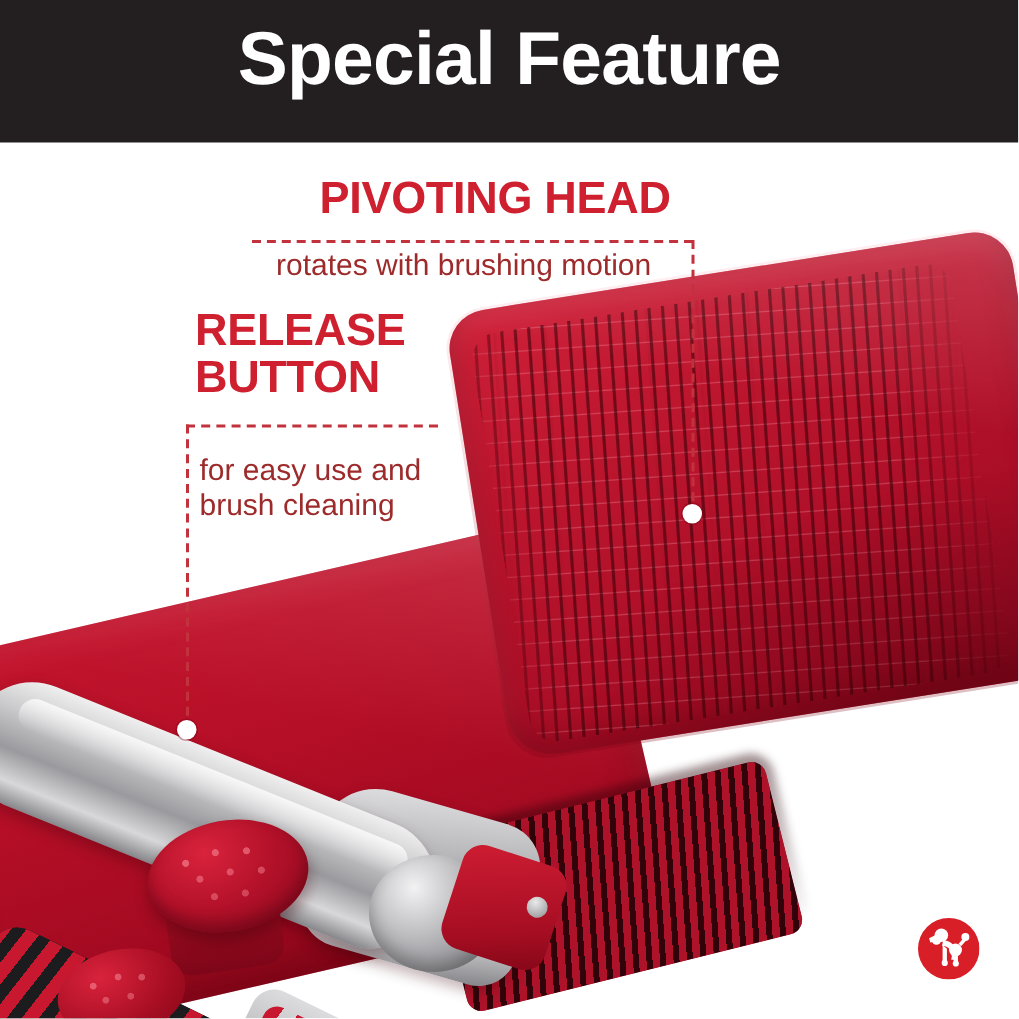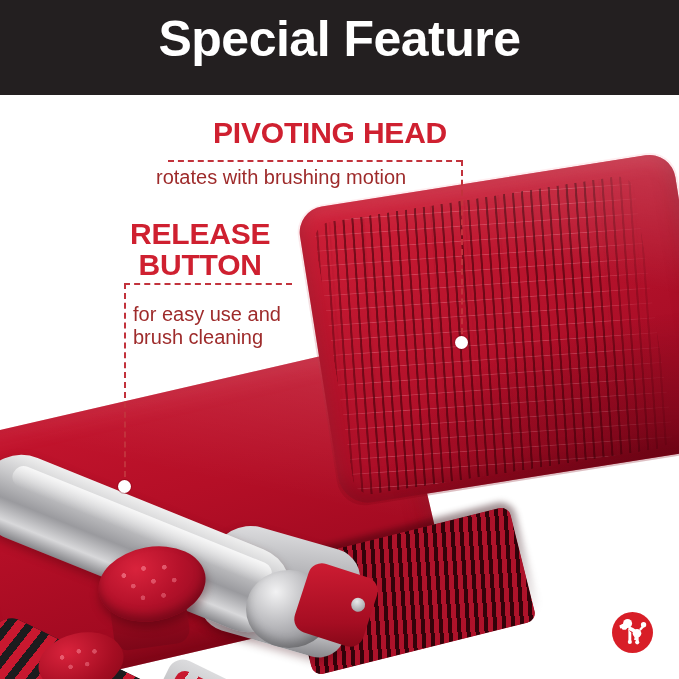--- a/index.html
+++ b/index.html
@@ -262,38 +262,37 @@
   }
 
   
   .callout-title{
     position:absolute;
     color:#cf2030;
     font-weight:bold;
     line-height:1.02;
     letter-spacing:-0.2px;
     white-space:pre-line;
-    text-align:center;
   }
   #pivot-title{
     left:213px;top:118px;
     font-size:30px;
   }
   #release-title{
-    left:130px;top:219px;
+    left:130px;top:206px;
     font-size:30px;
   }
   .callout-body{
     position:absolute;
     color:#9e2b2b;
     font-size:20px;
     line-height:1.16;
     white-space:pre-line;
   }
-  #pivot-body{ left:156px;top:166px; }
+  #pivot-body{ left:184px;top:166px; }
   #release-body{ left:133px;top:292px;margin-top:11px; }
 
   
   .dash-h{
     position:absolute;height:0;
     border-top:2px dashed #c2323c;
   }
   .dash-v{
     position:absolute;width:0;
     border-left:2px dashed #c2323c;

